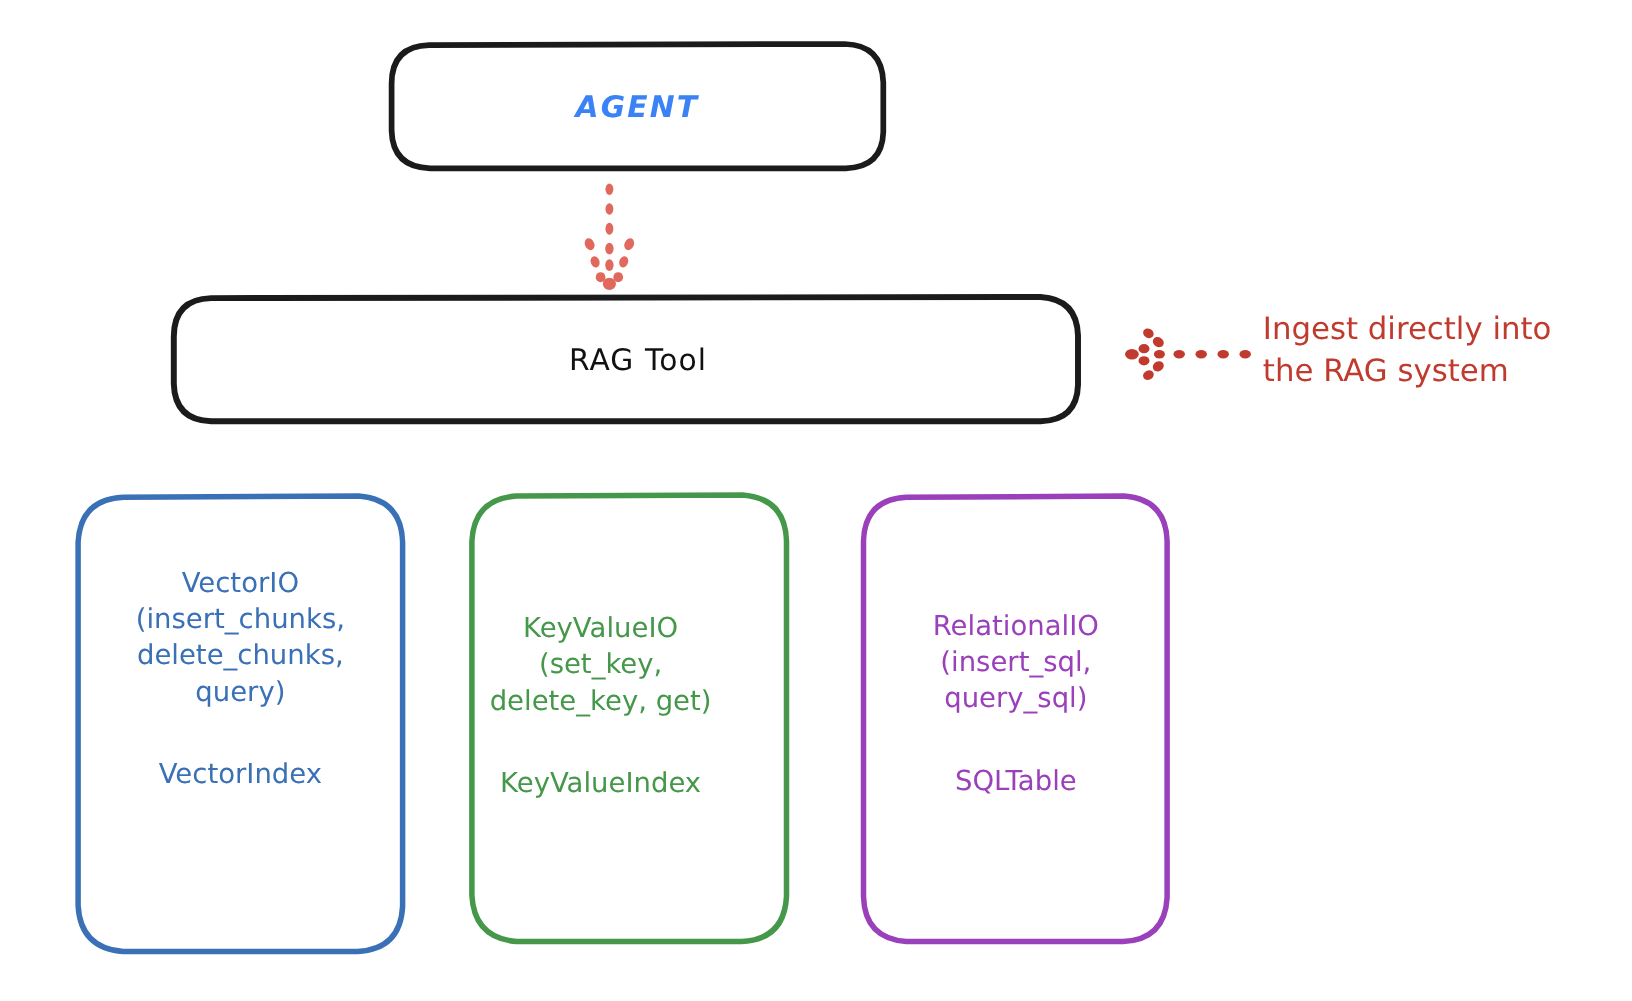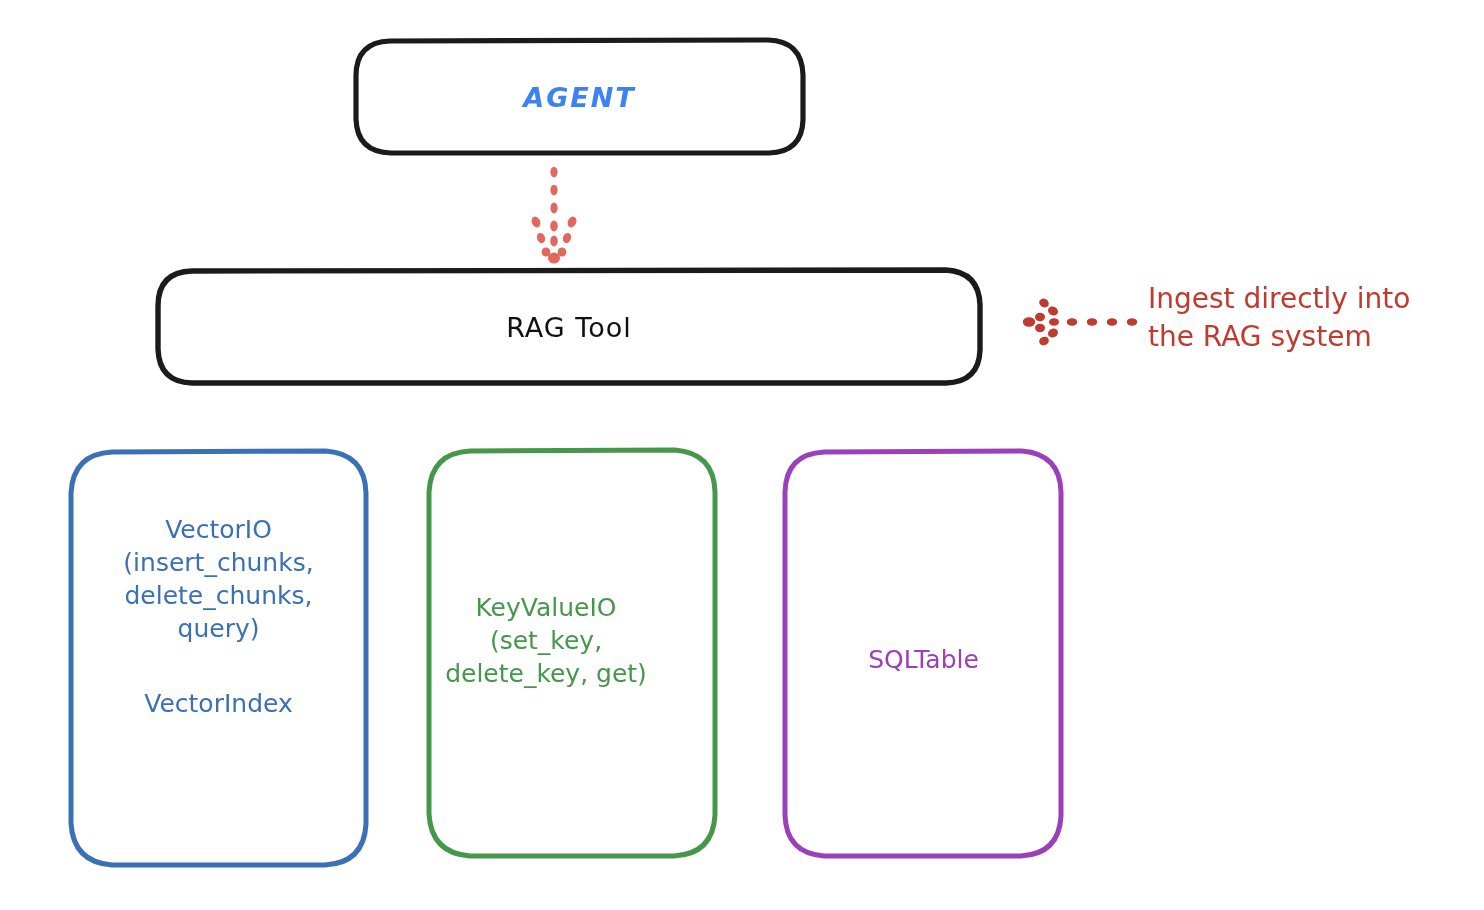--- a/index.html
+++ b/index.html
@@ -41,21 +41,21 @@
   #agent-label {
     font-family: "DejaVu Sans", sans-serif;
     font-size: 27px;
     font-style: italic;
     font-weight: 600;
     letter-spacing: 2px;
     color: #3b82f6;
   }
   
   #ragtool-node {
-    left: 157px;
+    left: 168px;
     top: 270px;
     width: 824px;
     height: 114px;
   }
   #ragtool-label {
     font-family: "DejaVu Sans", sans-serif;
     font-size: 27px;
     font-weight: 500;
     letter-spacing: 1px;
     color: #111111;
@@ -188,23 +188,27 @@
 query)</span>
     <span class="leaf-secondary">VectorIndex</span>
   </div>
 </div>
 
 <div class="node leaf" id="keyvalue-node">
   <div class="leaf-inner">
     <span class="leaf-primary">KeyValueIO
 (set_key,
 delete_key, get)</span>
+    <span class="leaf-secondary">KeyValueIndex</span>
   </div>
 </div>
 
 <div class="node leaf" id="relational-node">
   <div class="leaf-inner">
+    <span class="leaf-primary">RelationalIO
+(insert_sql,
+query_sql)</span>
     <span class="leaf-secondary">SQLTable</span>
   </div>
 </div>
 
 <div id="ingest-note">Ingest directly into
 the RAG system</div>
 
 </body></html>

